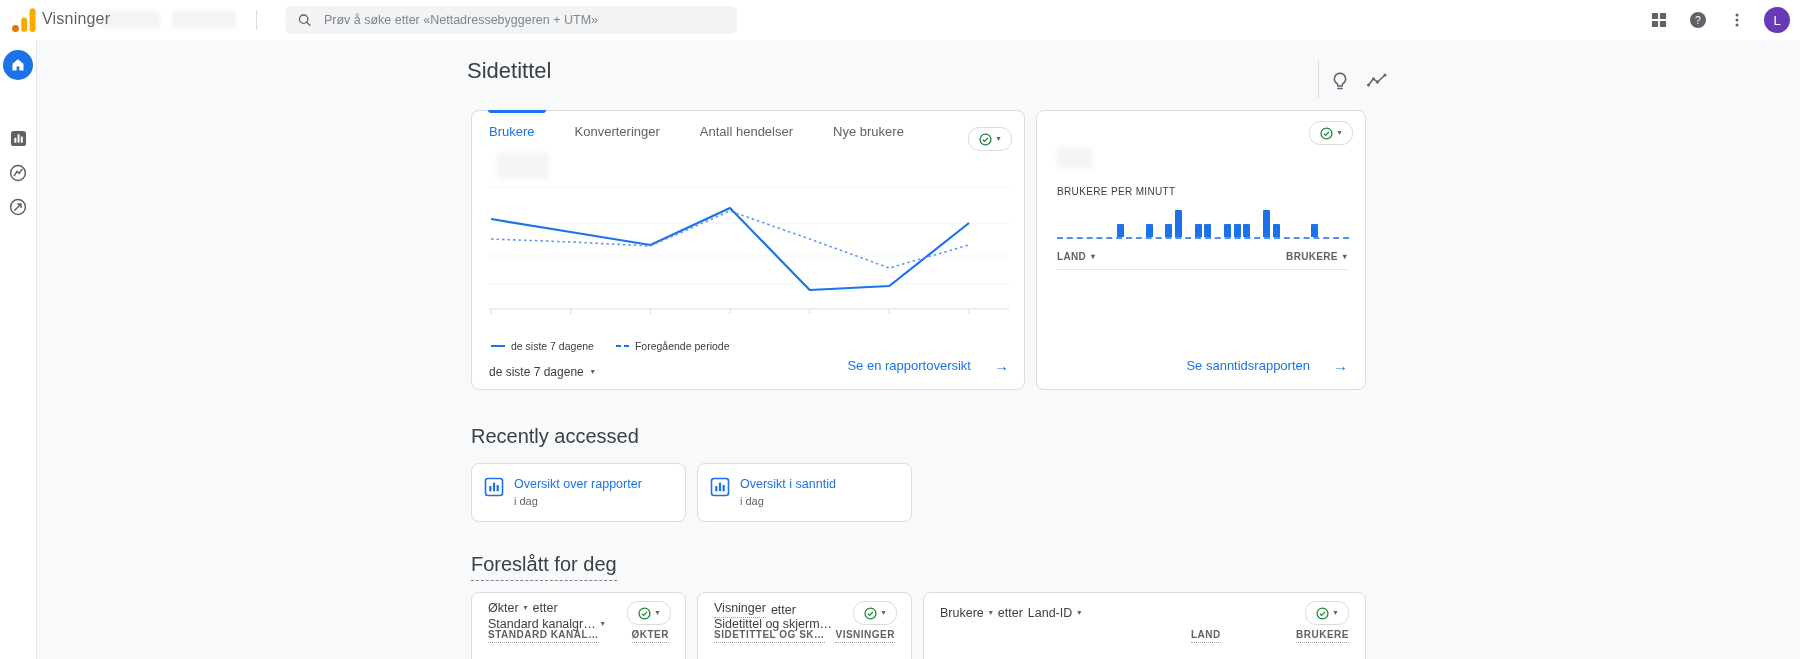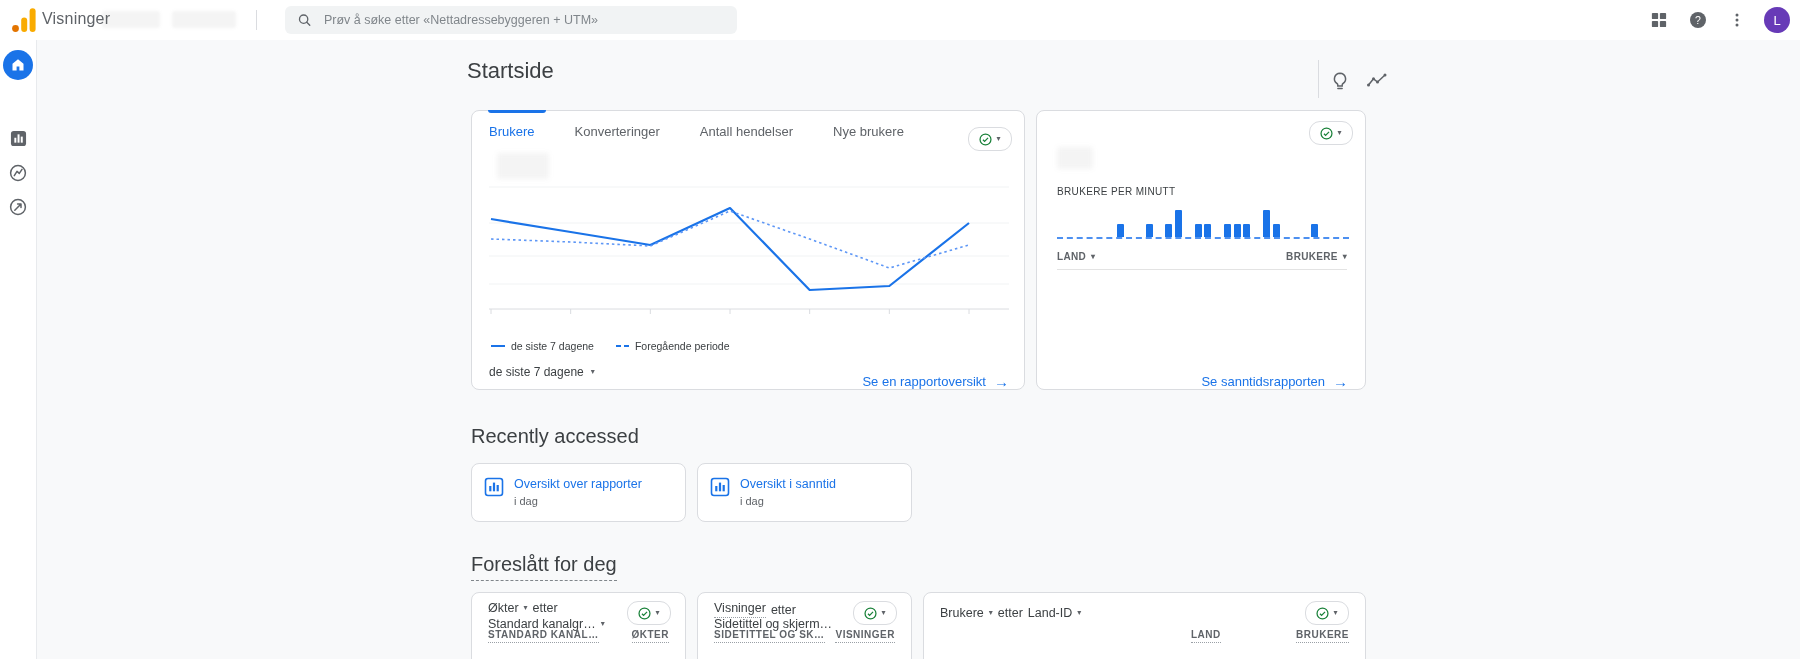--- a/index.html
+++ b/index.html
@@ -37,21 +37,21 @@
   .pill{position:absolute;width:42px;height:22px;border:1px solid #dadce0;border-radius:11px;background:#fff;
         display:flex;align-items:center;justify-content:center;gap:4px;cursor:pointer;}
   .caret{font-size:8px;color:#5f6368;line-height:1;}
   #line-chart{position:absolute;left:17px;top:40px;}
   .legend{position:absolute;left:19px;top:229px;display:flex;gap:22px;align-items:center;font-size:10.5px;color:#3c4043;}
   .legend-item{display:flex;align-items:center;gap:6px;}
   .lg-solid{width:14px;height:2px;background:#1a73e8;display:inline-block;}
   .lg-dashed{display:inline-flex;gap:3px;}
   .lg-dashed i{width:5px;height:2px;background:#1a73e8;display:inline-block;}
   .range{position:absolute;left:17px;bottom:10px;font-size:12px;color:#3c4043;display:flex;align-items:center;gap:7px;cursor:pointer;}
-  .card-link{position:absolute;right:15px;bottom:0;font-size:13px;color:#1a73e8;display:flex;gap:8px;cursor:pointer;}
+  .card-link{position:absolute;right:15px;bottom:16px;font-size:13px;color:#1a73e8;display:flex;gap:23px;cursor:pointer;}
   .arrow{font-size:15px;line-height:1;}
   
   .rt-title{position:absolute;left:20px;top:16px;font-size:10.5px;font-weight:700;letter-spacing:.35px;color:#3c4043;width:240px;}
   .rt-sub{position:absolute;left:20px;top:75px;font-size:10px;font-weight:400;letter-spacing:.35px;color:#3c4043;}
   #bars{position:absolute;left:20px;top:92px;width:292px;height:34px;display:flex;align-items:flex-end;border-bottom:2px dashed #4d90f0;}
   .bar-slot{flex:1;display:flex;justify-content:center;align-items:flex-end;}
   .bar{width:7px;background:#1a73e8;border-radius:1px 1px 0 0;}
   .rt-cols{position:absolute;left:20px;right:18px;top:140px;display:flex;justify-content:space-between;
            font-size:10px;font-weight:700;letter-spacing:.3px;color:#5f6368;}
   .rt-col{display:flex;align-items:center;gap:5px;cursor:pointer;}
@@ -154,21 +154,21 @@
       </svg>
     </div>
     <div class="nav-item" style="top:158px;">
       <svg width="18" height="18" viewBox="0 0 18 18">
         <circle cx="9" cy="9" r="7.4" fill="none" stroke="#5f6368" stroke-width="1.5"></circle>
         <path d="M5.8 12.2 12 6M8.6 6H12v3.4" fill="none" stroke="#5f6368" stroke-width="1.5" stroke-linecap="round" stroke-linejoin="round"></path>
       </svg>
     </div>
   </div>
 
-  <div class="page-title">Startside</div>
+  <div class="page-title">Sidetittel</div>
   <span class="insight-divider"></span>
   <div class="insight-icons">
     <span class="icon-btn">
       <svg width="20" height="20" viewBox="0 0 20 20">
         <path d="M10 2.2a5.6 5.6 0 0 0-3 10.3c.5.3.8 1 .8 1.6v.8h4.4v-.8c0-.6.3-1.3.8-1.6a5.6 5.6 0 0 0-3-10.3Z" fill="none" stroke="#5f6368" stroke-width="1.5"></path>
         <line x1="7.9" y1="17.4" x2="12.1" y2="17.4" stroke="#5f6368" stroke-width="1.5" stroke-linecap="round"></line>
       </svg>
     </span>
     <span class="icon-btn">
       <svg width="22" height="20" viewBox="0 0 22 20">

